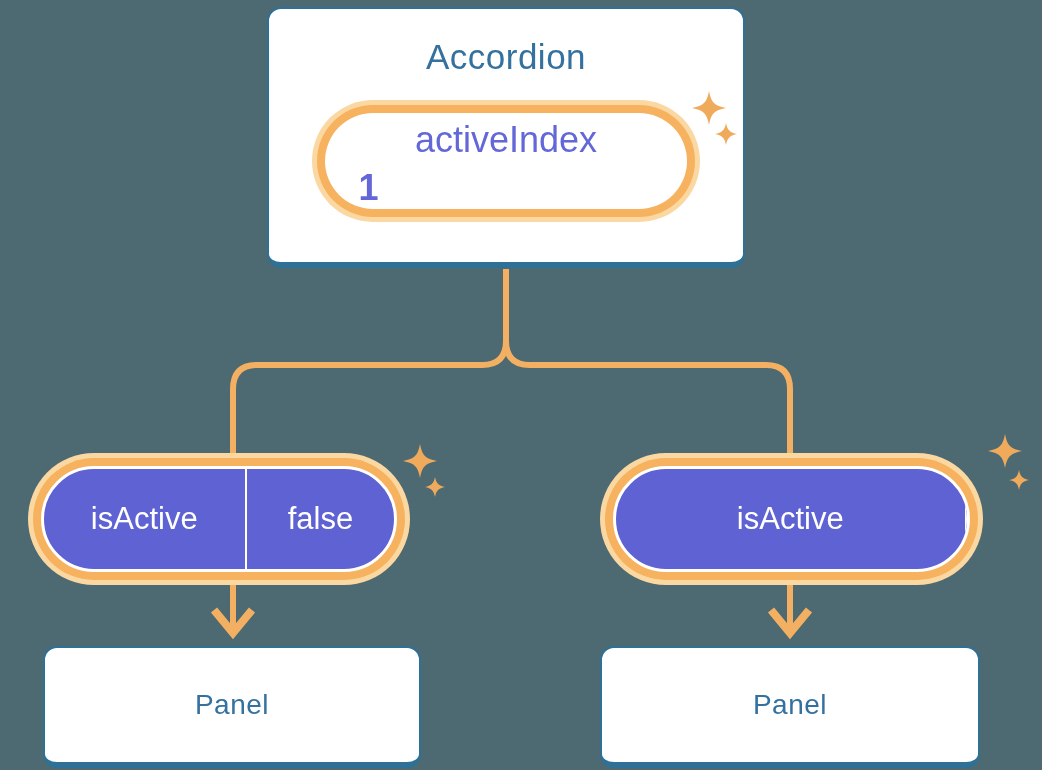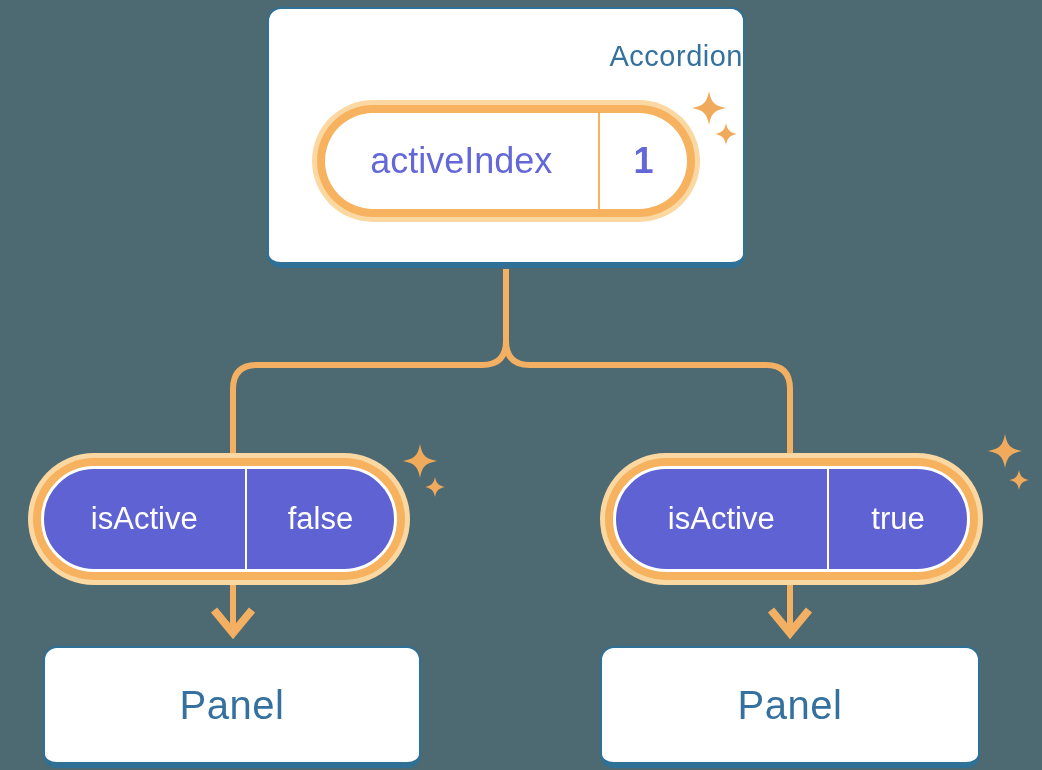--- a/index.html
+++ b/index.html
@@ -15,37 +15,37 @@
   svg.connectors{position:absolute;left:0;top:0;z-index:1;}
   svg.sparkles{position:absolute;z-index:4;}
 
   .card{
     position:absolute;background:var(--card-bg);
     border:2.5px solid var(--border-blue);border-bottom-width:6px;
     border-radius:14px;z-index:2;
   }
   .root-card{left:267px;top:7px;width:478px;height:261px;padding-top:30px;}
   .card-title{
-    text-align:right;font-size:29px;line-height:35px;font-weight:500;
+    text-align:center;font-size:35px;line-height:35px;font-weight:500;
     color:var(--text-blue);letter-spacing:.5px;
   }
   .panel-card{
     display:flex;align-items:center;justify-content:center;
-    font-size:40px;font-weight:500;color:var(--text-blue);letter-spacing:.5px;
+    font-size:28px;font-weight:500;color:var(--text-blue);letter-spacing:.5px;
   }
   .panel-left{left:43px;top:646px;width:378px;height:122px;}
   .panel-right{left:600px;top:646px;width:380px;height:122px;}
 
   .pill{border-radius:999px;background:var(--glow-orange);padding:5px;z-index:3;}
   .pill-ring{background:var(--ring-orange);border-radius:999px;padding:8px;height:100%;}
   .pill-inner{
     border-radius:999px;height:100%;display:flex;align-items:stretch;
     overflow:hidden;
   }
-  .pill-inner.light{background:#fff;}
+  .pill-inner.light{background:#fff;flex-direction:column;}
   .pill-inner.purple{background:var(--purple);border:3px solid #fff;padding:0;}
 
   .cell{display:flex;align-items:center;justify-content:center;white-space:nowrap;}
   .cell.grow{flex:1;}
   .divider{width:2.5px;align-self:stretch;flex:none;}
   .divider.orange{background:var(--ring-orange);}
   .divider.white{background:#fff;}
 
   .state-pill{width:388px;height:122px;margin:26px auto 0;position:relative;}
   .state-pill .cell{font-size:36px;color:var(--text-purple);}
@@ -108,21 +108,20 @@
   <svg class="sparkles" style="left:400px;top:442px" width="52" height="60" viewBox="0 0 52 60">
     <path class="star" d="M20,2 C22.2,13.6 25.4,16.8 37,19 C25.4,21.2 22.2,24.4 20,36 C17.8,24.4 14.6,21.2 3,19 C14.6,16.8 17.8,13.6 20,2 Z"></path>
     <path class="star" d="M35,35 C36.3,41.8 38.8,43.7 45,45 C38.8,46.3 36.3,48.2 35,55 C33.7,48.2 31.2,46.3 25,45 C31.2,43.7 33.7,41.8 35,35 Z"></path>
   </svg>
 
   <div class="pill prop-pill prop-right">
     <div class="pill-ring">
       <div class="pill-inner purple">
         <span class="cell grow">isActive</span>
         <span class="divider white"></span>
-        <span class="cell value">true</span>
       </div>
     </div>
   </div>
 
   <svg class="sparkles" style="left:986px;top:432px" width="50" height="60" viewBox="0 0 50 60">
     <path class="star" d="M19,2 C21.2,13.6 24.4,16.8 36,19 C24.4,21.2 21.2,24.4 19,36 C16.8,24.4 13.6,21.2 2,19 C13.6,16.8 16.8,13.6 19,2 Z"></path>
     <path class="star" d="M33,38 C34.3,44.8 36.8,46.7 43,48 C36.8,49.3 34.3,51.2 33,58 C31.7,51.2 29.2,49.3 23,48 C29.2,46.7 31.7,44.8 33,38 Z"></path>
   </svg>
 
   <div class="card panel-card panel-left">Panel</div>

